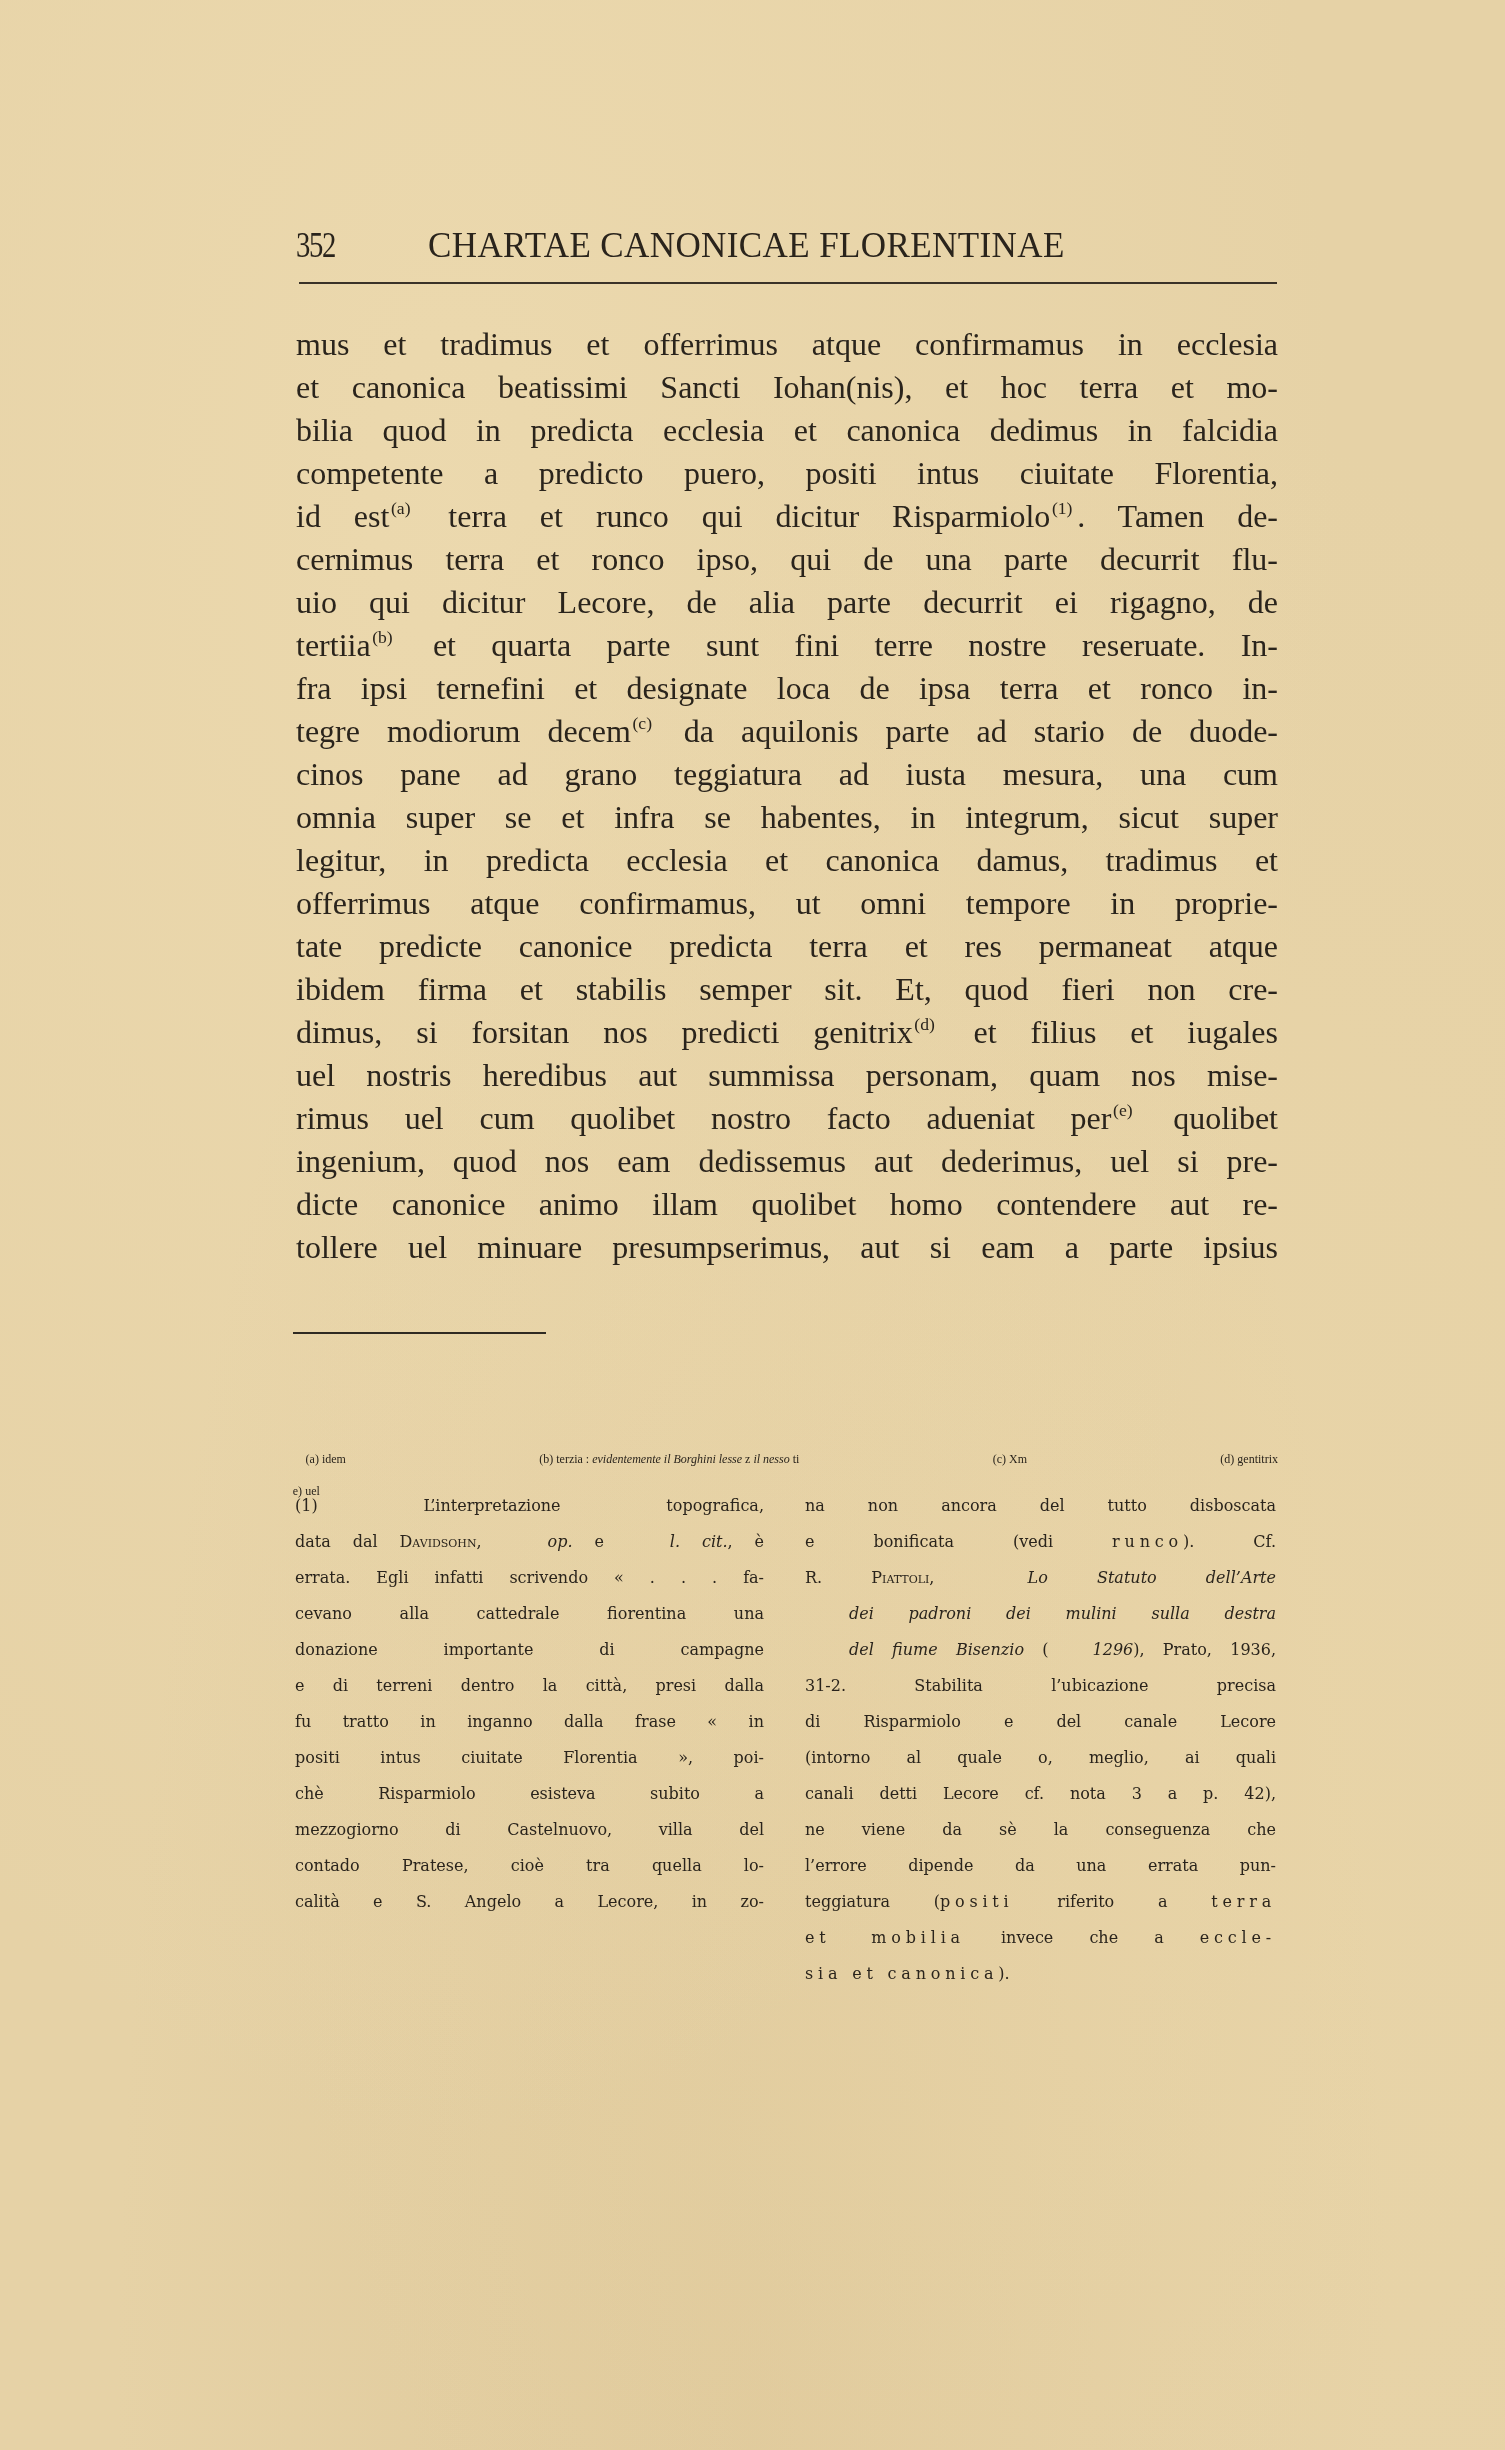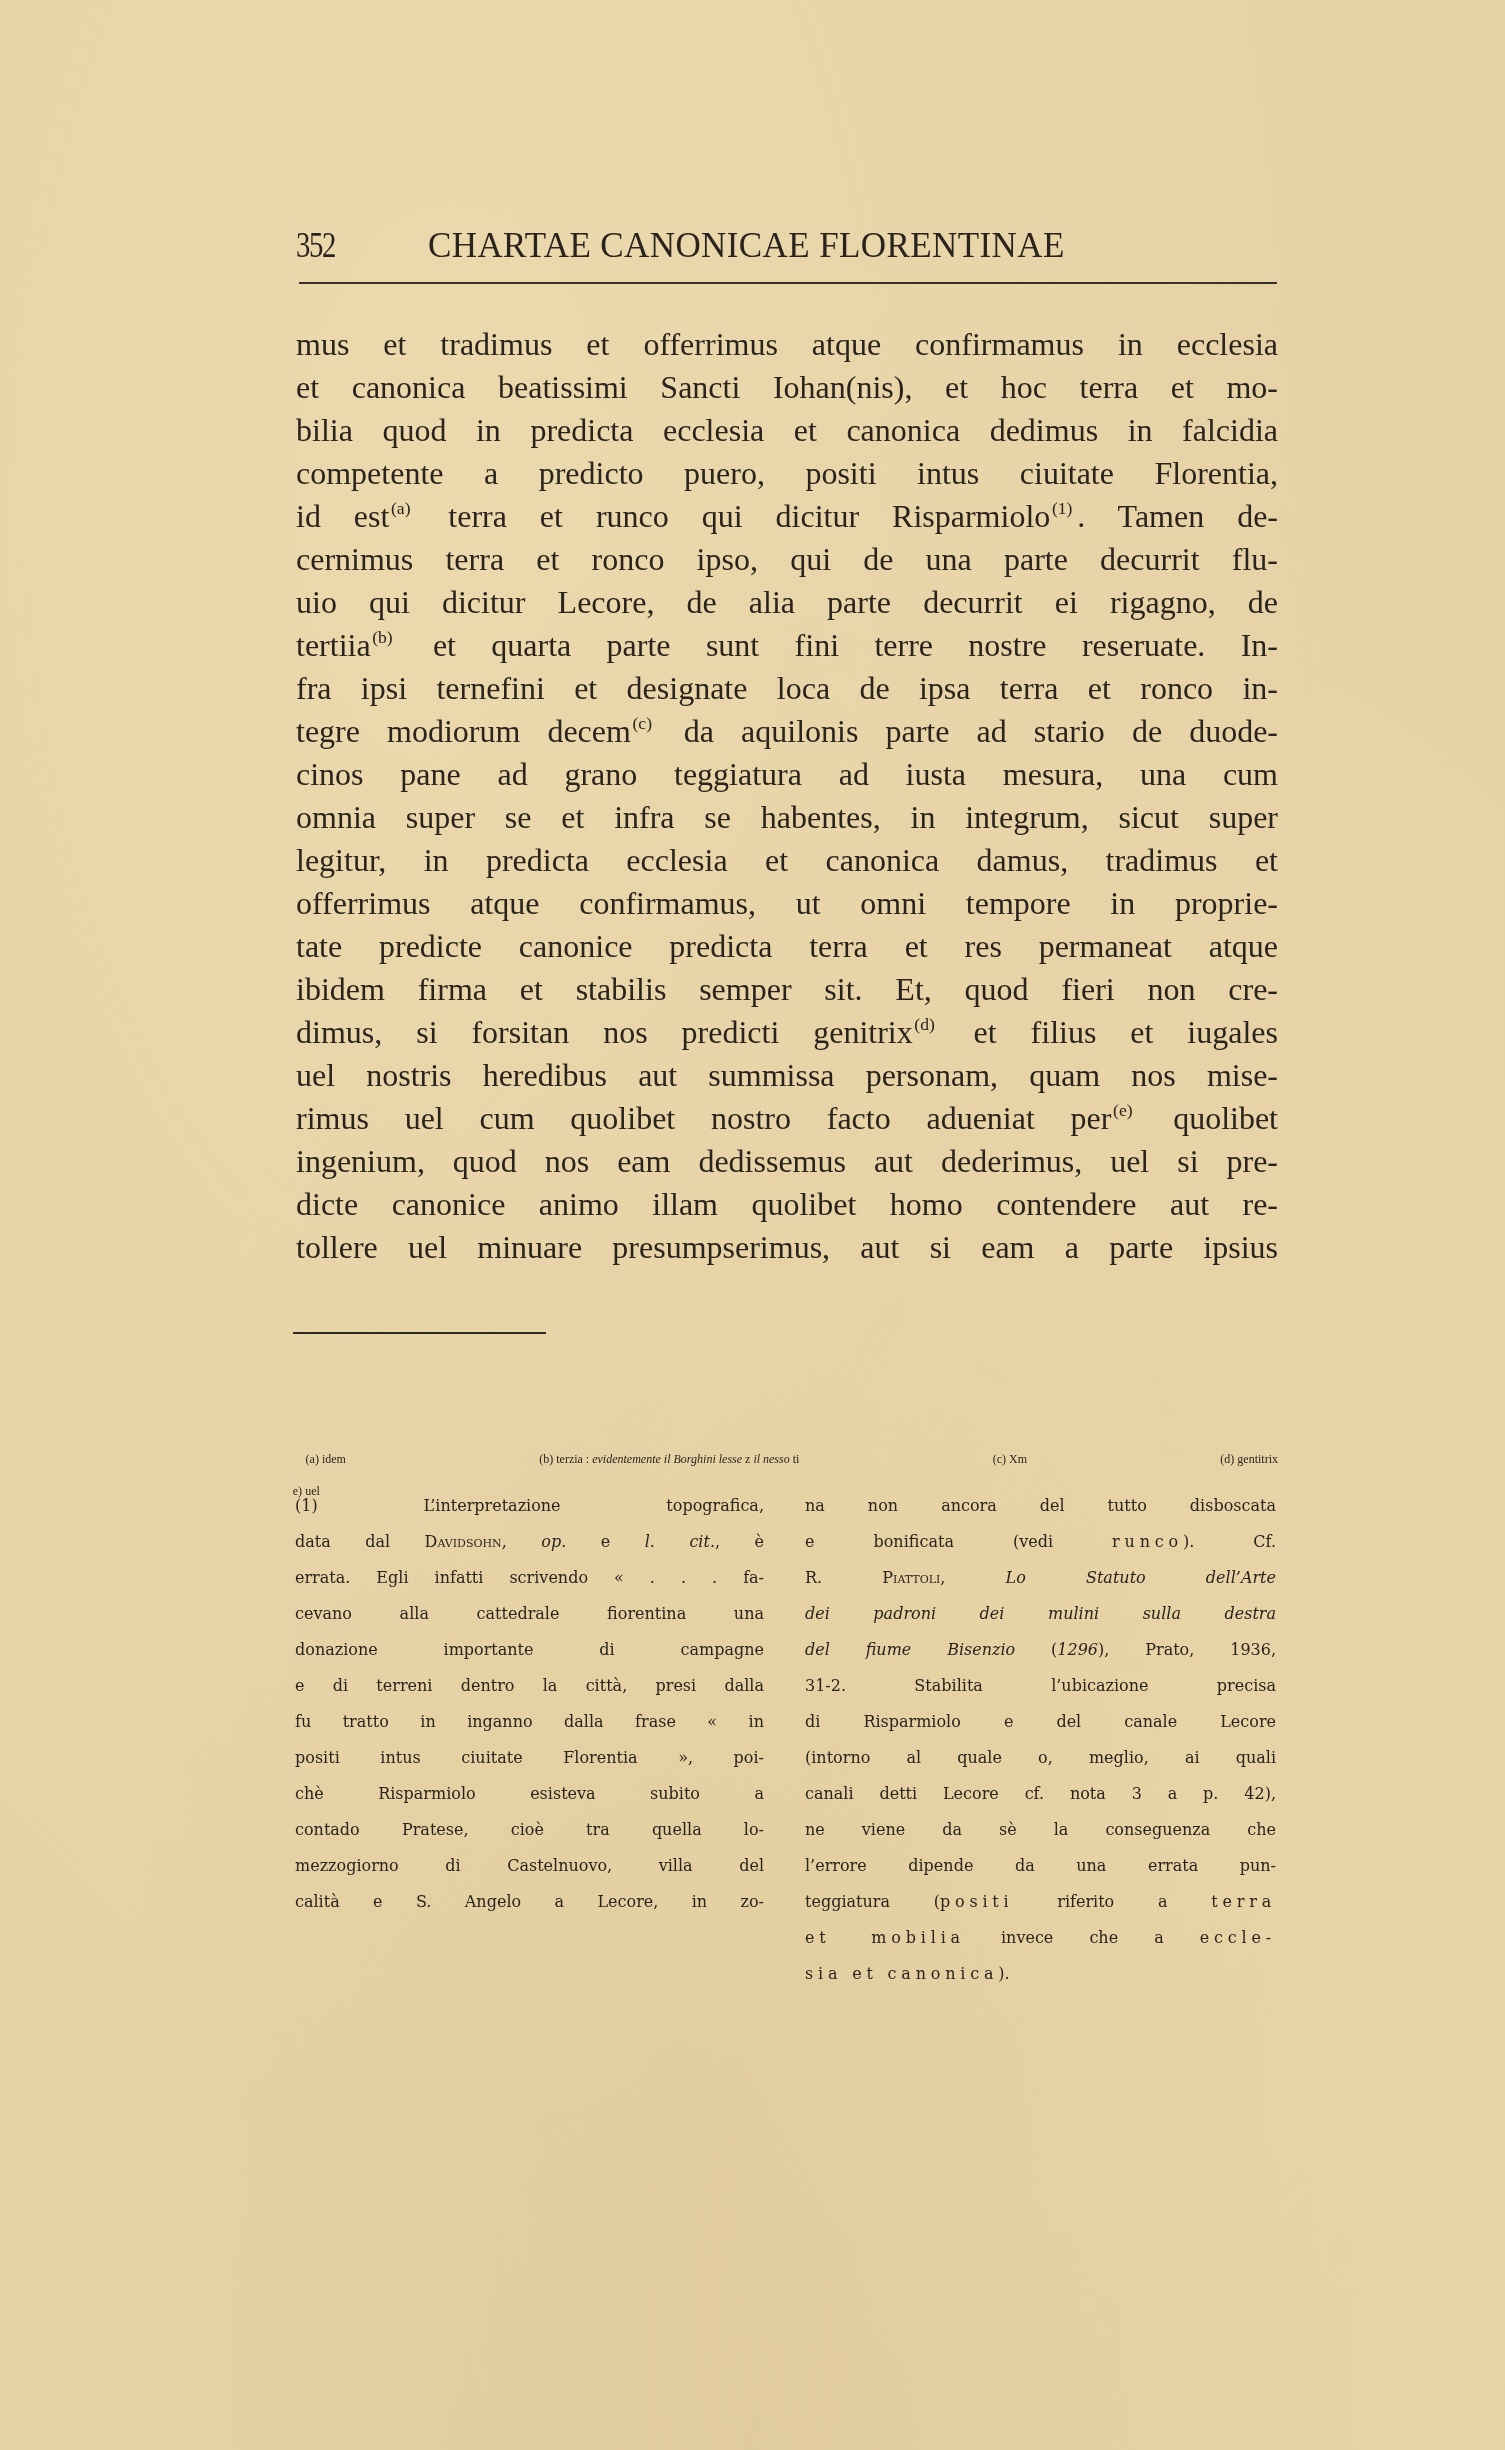--- a/index.html
+++ b/index.html
@@ -57,21 +57,21 @@
   .notes {
     position: absolute; top: 1488px; width: 480px;
     font-family: "DejaVu Serif", serif; font-size: 16px; line-height: 36px;
   }
   .notes .nline { display: block; white-space: nowrap; text-align: justify; text-align-last: justify; height: 36px; }
   .notes .nline.end { text-align-last: left; }
   .col-left { left: 295px; width: 469px; }
   .col-right { left: 805px; width: 471px; }
   .sc { font-variant: small-caps; }
   .sp { letter-spacing: 4.8px; }
-  .it { font-style: italic; }
+  .it { font-style: italic; margin-left: 44px; }
 </style>
 </head>
 <body>
 
 <div class="running-head">
   <span class="page-number">352</span>
   <span class="running-title">CHARTAE CANONICAE FLORENTINAE</span>
 </div>
 <div class="head-rule"></div>
 
@@ -134,22 +134,22 @@
 <div class="notes col-left">
   <span class="nline">(1)  L’interpretazione  topografica,</span>
   <span class="nline"><span>data dal </span><span class="sc">Davidsohn</span><span>, </span><span class="it">op.</span><span> e </span><span class="it">l. cit.</span><span>, è</span></span>
   <span class="nline">errata.  Egli infatti scrivendo « . . . fa-</span>
   <span class="nline">cevano alla cattedrale fiorentina una</span>
   <span class="nline">donazione importante di campagne</span>
   <span class="nline">e di terreni dentro la città, presi dalla</span>
   <span class="nline">fu tratto in inganno dalla frase « in</span>
   <span class="nline">positi intus ciuitate Florentia », poi-</span>
   <span class="nline">chè Risparmiolo esisteva subito a</span>
+  <span class="nline">mezzogiorno di Castelnuovo, villa del</span>
   <span class="nline">contado Pratese, cioè tra quella lo-</span>
-  <span class="nline">mezzogiorno di Castelnuovo, villa del</span>
   <span class="nline">calità e S. Angelo a Lecore, in zo-</span>
 </div>
 
 <div class="notes col-right">
   <span class="nline">na non ancora del tutto disboscata</span>
   <span class="nline"><span>e bonificata (vedi </span><span class="sp">runco</span><span>).  Cf.</span></span>
   <span class="nline"><span>R. </span><span class="sc">Piattoli</span><span>, </span><span class="it">Lo Statuto dell’Arte</span></span>
   <span class="nline it">dei padroni dei mulini sulla destra</span>
   <span class="nline"><span class="it">del fiume Bisenzio</span><span> (</span><span class="it">1296</span><span>), Prato, 1936,</span></span>
   <span class="nline">31-2.  Stabilita l’ubicazione precisa</span>

